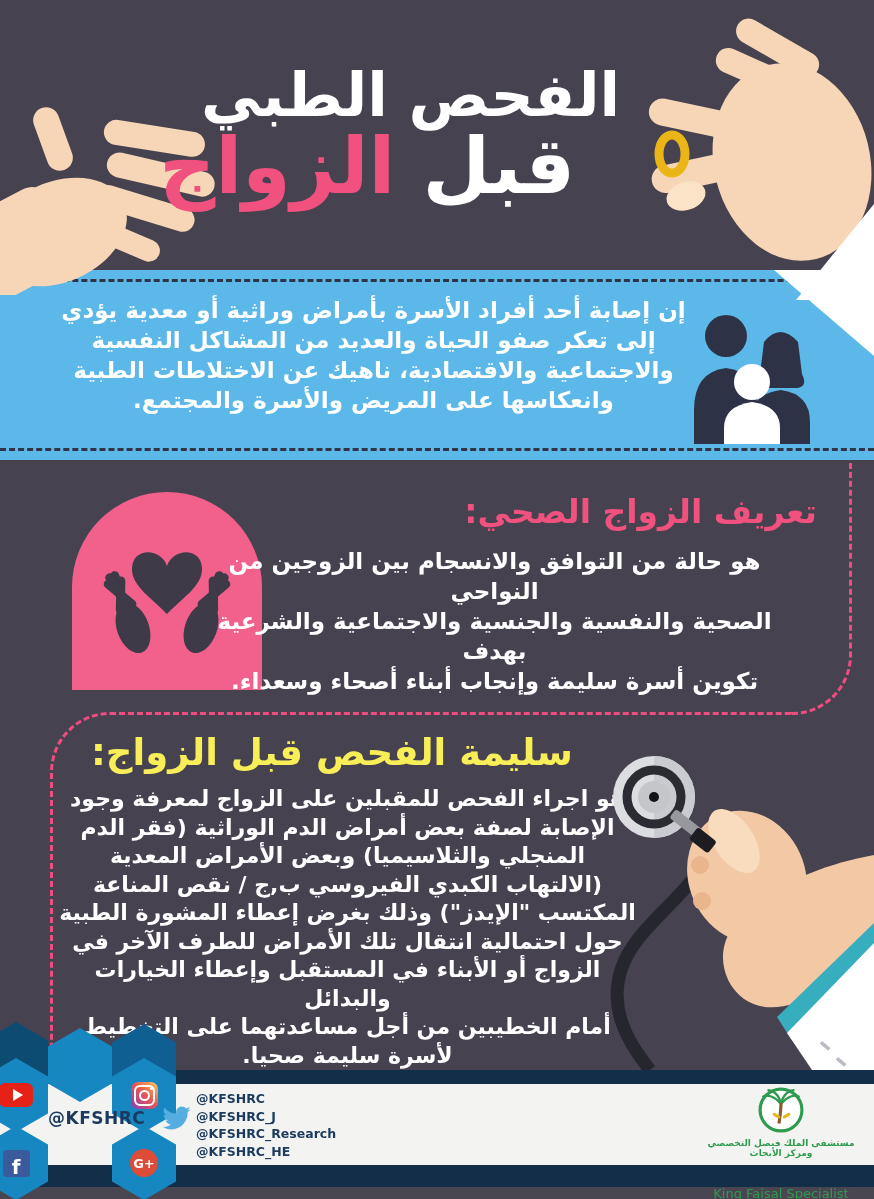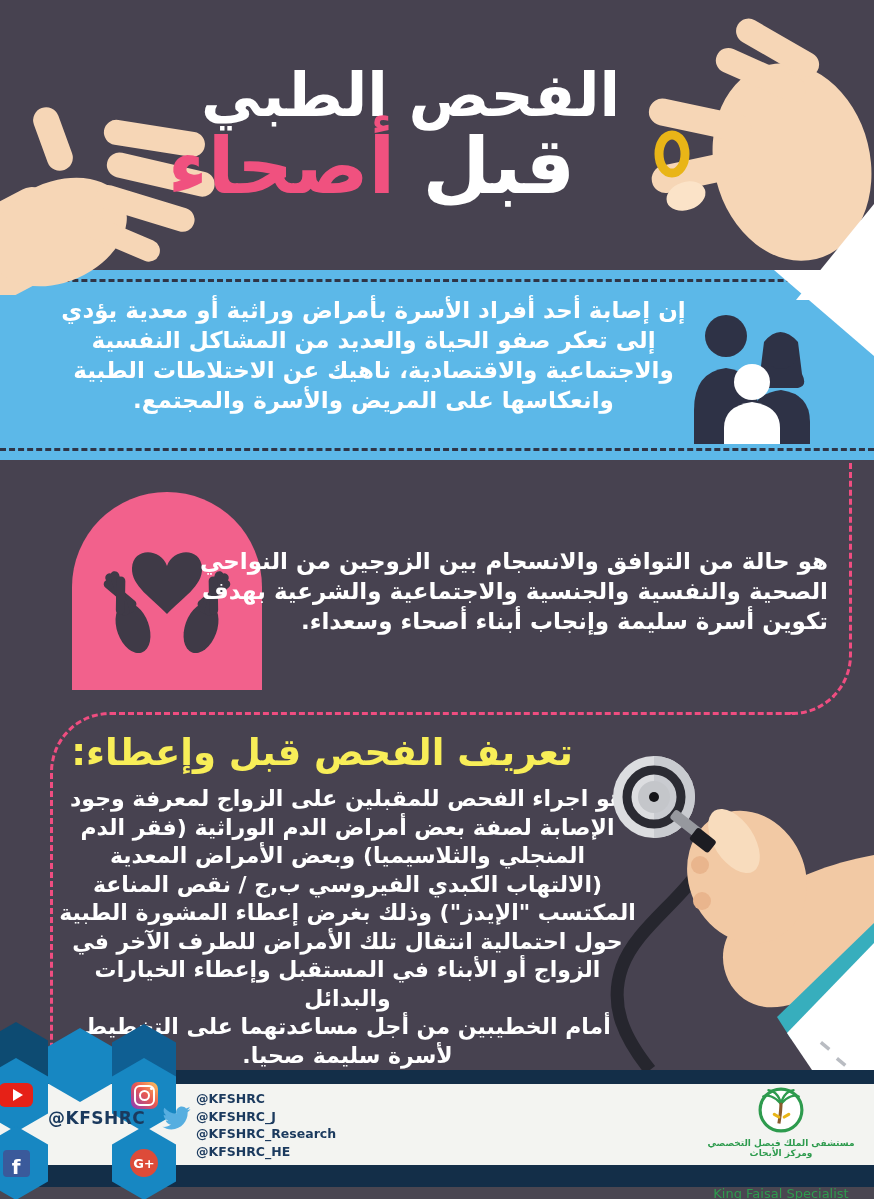--- a/index.html
+++ b/index.html
@@ -18,21 +18,21 @@
   .blue-dashes{left:0;right:0;top:9px;bottom:9px;position:absolute;
     border-top:3px dashed #2f3547;border-bottom:3px dashed #2f3547;}
   .blue-corner{right:0;top:0;width:100px;height:86px;background:#ffffff;
     clip-path:polygon(0 0,100% 0,100% 100%);position:absolute;}
   .intro-text{left:45px;right:172px;top:25px;position:absolute;direction:rtl;
     text-align:center;font-size:23px;line-height:30px;color:#ffffff;}
   
   .arch{left:72px;top:492px;width:190px;height:198px;background:#f2618c;
     border-radius:95px 95px 0 0;}
   .hm-title{right:57px;top:492px;font-size:33px;color:#f0517f;direction:rtl;}
-  .hm-body{left:185px;right:46px;top:546px;direction:rtl;
+  .hm-body{left:185px;right:70px;top:546px;direction:rtl;text-align:center;
     font-size:23px;line-height:30px;color:#ffffff;}
   
   .dash-right{left:789px;top:462px;width:60px;height:250px;
     border-right:3px dashed #ef4d80;border-bottom:3px dashed #ef4d80;
     border-bottom-right-radius:60px;}
   .dash-main{left:50px;top:712px;width:742px;height:360px;
     border-left:3px dashed #ef4d80;border-top:3px dashed #ef4d80;
     border-top-left-radius:60px;}
   
   .pe-title{right:301px;top:731px;font-size:37px;color:#f8ee58;direction:rtl;}
@@ -115,21 +115,21 @@
       <rect x="98" y="44" width="96" height="25" rx="12.5" transform="rotate(24 98 44)"></rect>
       <rect x="28" y="96" width="104" height="27" rx="13.5" transform="rotate(12 28 96)"></rect>
       <rect x="28" y="168" width="100" height="28" rx="14" transform="rotate(-12 28 182)"></rect>
       <ellipse cx="62" cy="196" rx="20" ry="14" transform="rotate(-18 62 196)" fill="#fbe3c8"></ellipse>
     </g>
     <ellipse cx="48" cy="154" rx="13" ry="19" fill="none" stroke="#e9b517" stroke-width="9"></ellipse>
     <polygon points="172,300 250,204 250,300" fill="#ffffff"></polygon>
   </svg>
 
   <div class="abs title1">الفحص الطبي</div>
-  <div class="abs title2"><span>قبل </span><span class="pink">أصحاء</span></div>
+  <div class="abs title2"><span>قبل </span><span class="pink">الزواج</span></div>
 
   <div class="abs arch">
     <svg style="display:block;margin:30px auto 0" width="160" height="150" viewBox="0 0 160 150">
       <g fill="#3f3a47">
         <path d="M80,44 C74,26 46,25 45,46 C44,64 66,77 80,92 C94,77 116,64 115,46 C114,25 86,26 80,44 Z"></path>
         <g transform="rotate(-20 46 106)">
           <ellipse cx="46" cy="106" rx="16" ry="26"></ellipse>
           <rect x="41" y="50" width="9" height="40" rx="4.5" transform="rotate(-30 45 70)"></rect>
           <rect x="41" y="46" width="9" height="46" rx="4.5" transform="rotate(-13 45 69)"></rect>
           <rect x="41" y="46" width="9" height="46" rx="4.5" transform="rotate(4 45 69)"></rect>
@@ -140,28 +140,29 @@
             <ellipse cx="46" cy="106" rx="16" ry="26"></ellipse>
             <rect x="41" y="50" width="9" height="40" rx="4.5" transform="rotate(-30 45 70)"></rect>
             <rect x="41" y="46" width="9" height="46" rx="4.5" transform="rotate(-13 45 69)"></rect>
             <rect x="41" y="46" width="9" height="46" rx="4.5" transform="rotate(4 45 69)"></rect>
             <rect x="41" y="52" width="9" height="38" rx="4.5" transform="rotate(21 45 71)"></rect>
           </g>
         </g>
       </g>
     </svg>
   </div>
+  <div class="abs hm-title">تعريف الزواج الصحي:</div>
   <div class="abs hm-body pre">هو حالة من التوافق والانسجام بين الزوجين من النواحي
 الصحية والنفسية والجنسية والاجتماعية والشرعية بهدف
 تكوين أسرة سليمة وإنجاب أبناء أصحاء وسعداء.</div>
 
   <div class="abs dash-right"></div>
   <div class="abs dash-main"></div>
 
-  <div class="abs pe-title">تعريف الفحص قبل وإعطاء:</div>
+  <div class="abs pe-title">سليمة الفحص قبل الزواج:</div>
   <div class="abs pe-body pre">هو اجراء الفحص للمقبلين على الزواج لمعرفة وجود
 الإصابة لصفة بعض أمراض الدم الوراثية (فقر الدم
 المنجلي والثلاسيميا) وبعض الأمراض المعدية
 (الالتهاب الكبدي الفيروسي ب,ج / نقص المناعة
 المكتسب "الإيدز") وذلك بغرض إعطاء المشورة الطبية
 حول احتمالية انتقال تلك الأمراض للطرف الآخر في
 الزواج أو الأبناء في المستقبل وإعطاء الخيارات والبدائل
 أمام الخطيبين من أجل مساعدتهما على التخطيط
 لأسرة سليمة صحيا.</div>
 

